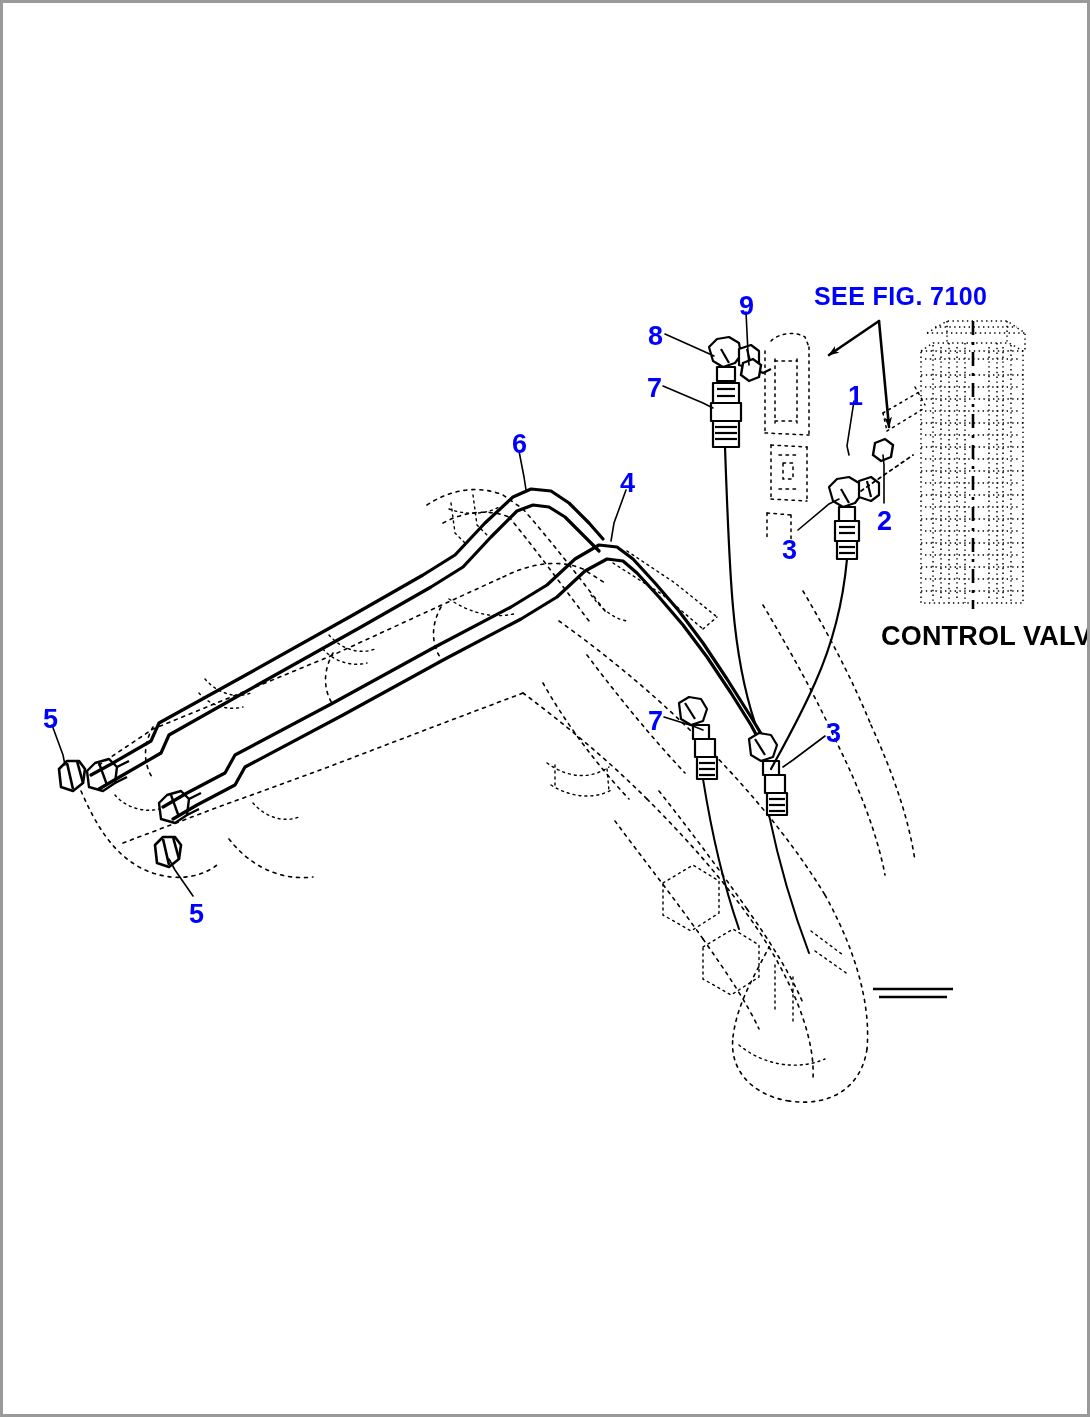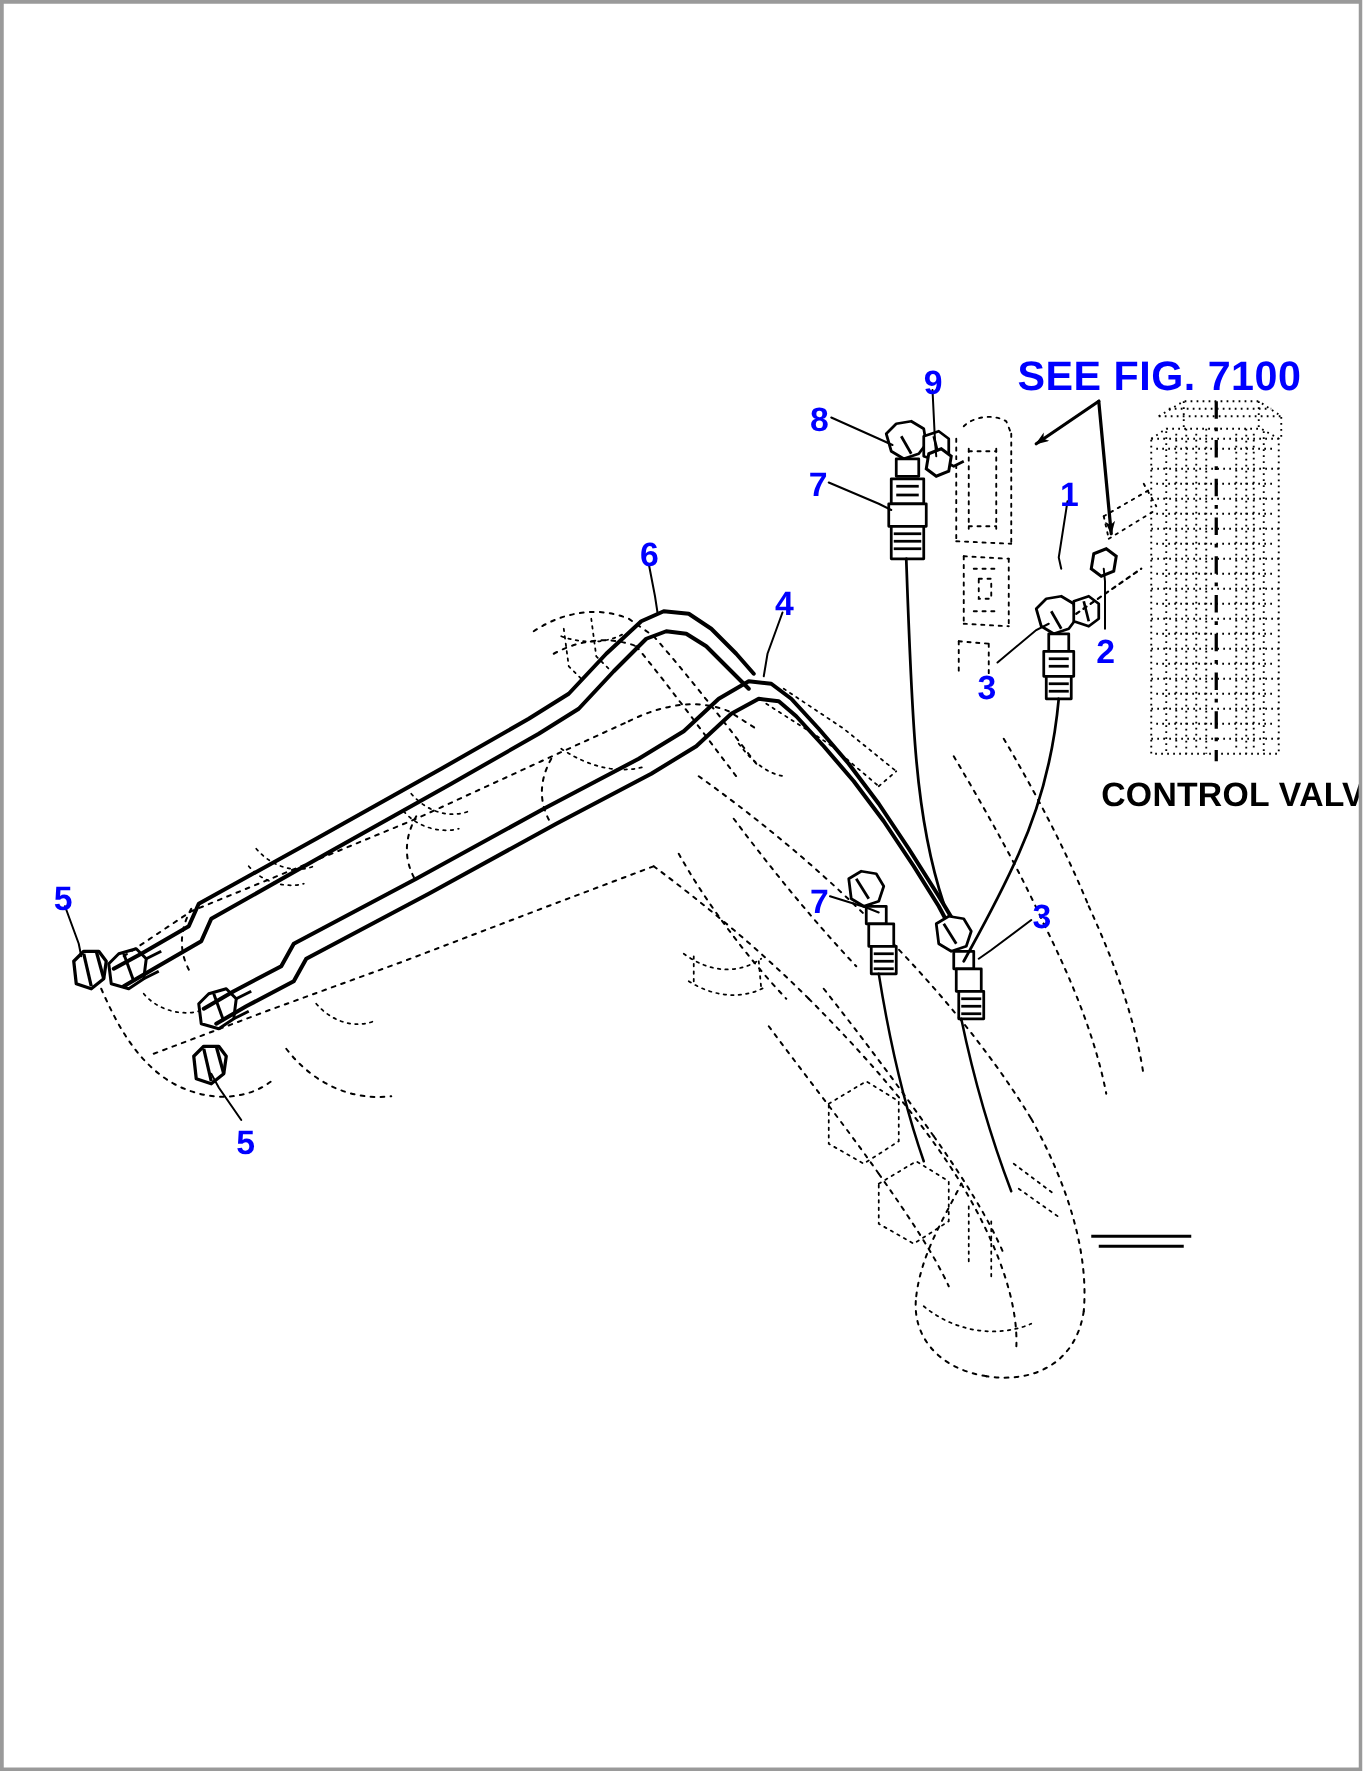--- a/index.html
+++ b/index.html
@@ -42,21 +42,21 @@
     line-height: 1;
     letter-spacing: 0px;
     white-space: nowrap;
     pointer-events: auto;
   }
   .figref {
     position: absolute;
     color: #0000ff;
     font-family: "Liberation Sans", sans-serif;
     font-weight: bold;
-    font-size: 33px;
+    font-size: 25px;
     line-height: 1;
     letter-spacing: 0.4px;
     white-space: nowrap;
     pointer-events: auto;
   }
   .blacklabel {
     position: absolute;
     color: #000000;
     font-family: "Liberation Sans", sans-serif;
     font-weight: bold;

